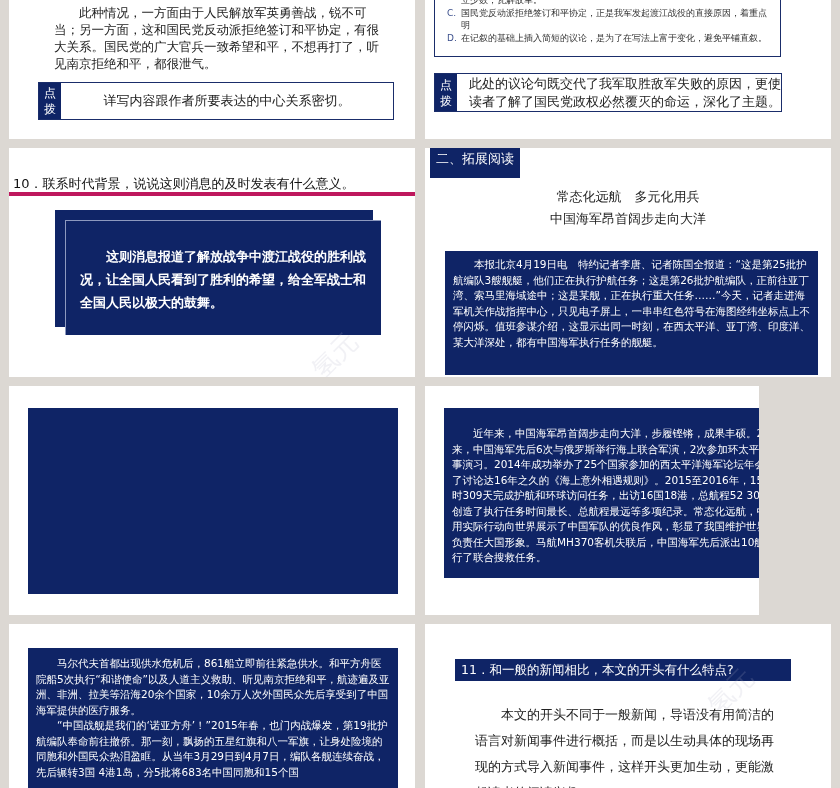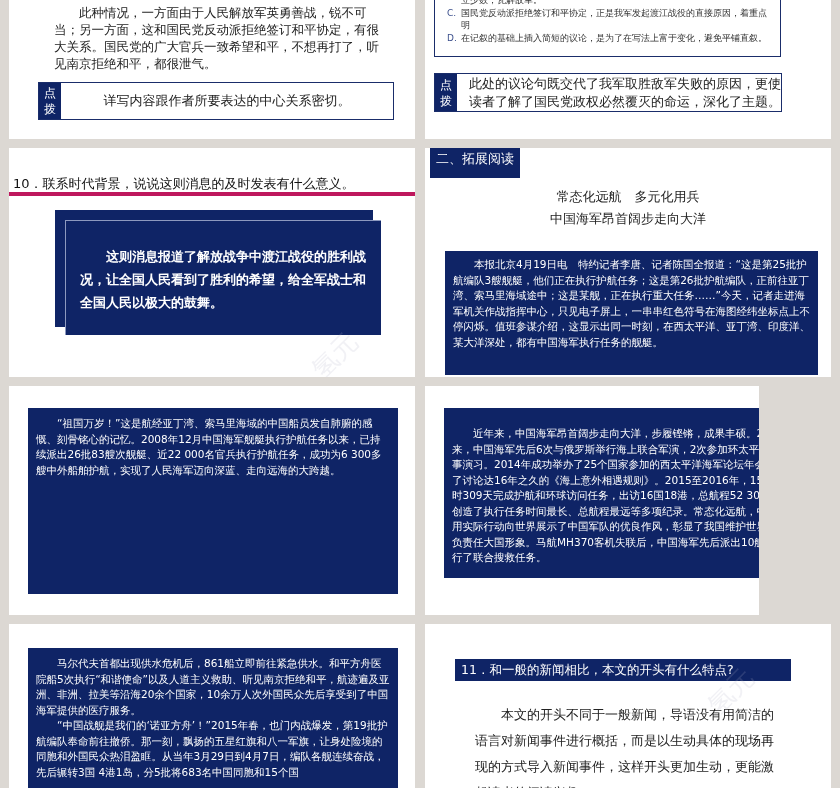--- a/index.html
+++ b/index.html
@@ -106,21 +106,20 @@
   <div class="sec-header navy">二、拓展阅读</div>
   <div class="title title2">中国海军昂首阔步走向大洋</div>
   <div class="title title1">常态化远航　多元化用兵</div>
   <div class="news-box navy">
     <p>本报北京4月19日电　特约记者李唐、记者陈国全报道：“这是第25批护航编队3艘舰艇，他们正在执行护航任务；这是第26批护航编队，正前往亚丁湾、索马里海域途中；这是某舰，正在执行重大任务……”今天，记者走进海军机关作战指挥中心，只见电子屏上，一串串红色符号在海图经纬坐标点上不停闪烁。值班参谋介绍，这显示出同一时刻，在西太平洋、亚丁湾、印度洋、某大洋深处，都有中国海军执行任务的舰艇。</p>
   </div>
 </div>
 
 <div class="panel" id="p5">
   <div class="news-box navy">
-    <p>“祖国万岁！”这是航经亚丁湾、索马里海域的中国船员发自肺腑的感慨、刻骨铭心的记忆。2008年12月中国海军舰艇执行护航任务以来，已持续派出26批83艘次舰艇、近22 000名官兵执行护航任务，成功为6 300多艘中外船舶护航，实现了人民海军迈向深蓝、走向远海的大跨越。</p>
   </div>
 </div>
 
 <div class="panel" id="p6">
   <div class="news-box navy">
     <p>近年来，中国海军昂首阔步走向大洋，步履铿锵，成果丰硕。2012年以来，中国海军先后6次与俄罗斯举行海上联合军演，2次参加环太平洋联合军事演习。2014年成功举办了25个国家参加的西太平洋海军论坛年会，通过了讨论达16年之久的《海上意外相遇规则》。2015至2016年，152编队历时309天完成护航和环球访问任务，出访16国18港，总航程52 300海里，创造了执行任务时间最长、总航程最远等多项纪录。常态化远航，中国海军用实际行动向世界展示了中国军队的优良作风，彰显了我国维护世界和平的负责任大国形象。马航MH370客机失联后，中国海军先后派出10艘舰船执行了联合搜救任务。</p>
   </div>
 </div>
 
 <div class="panel" id="p7">

